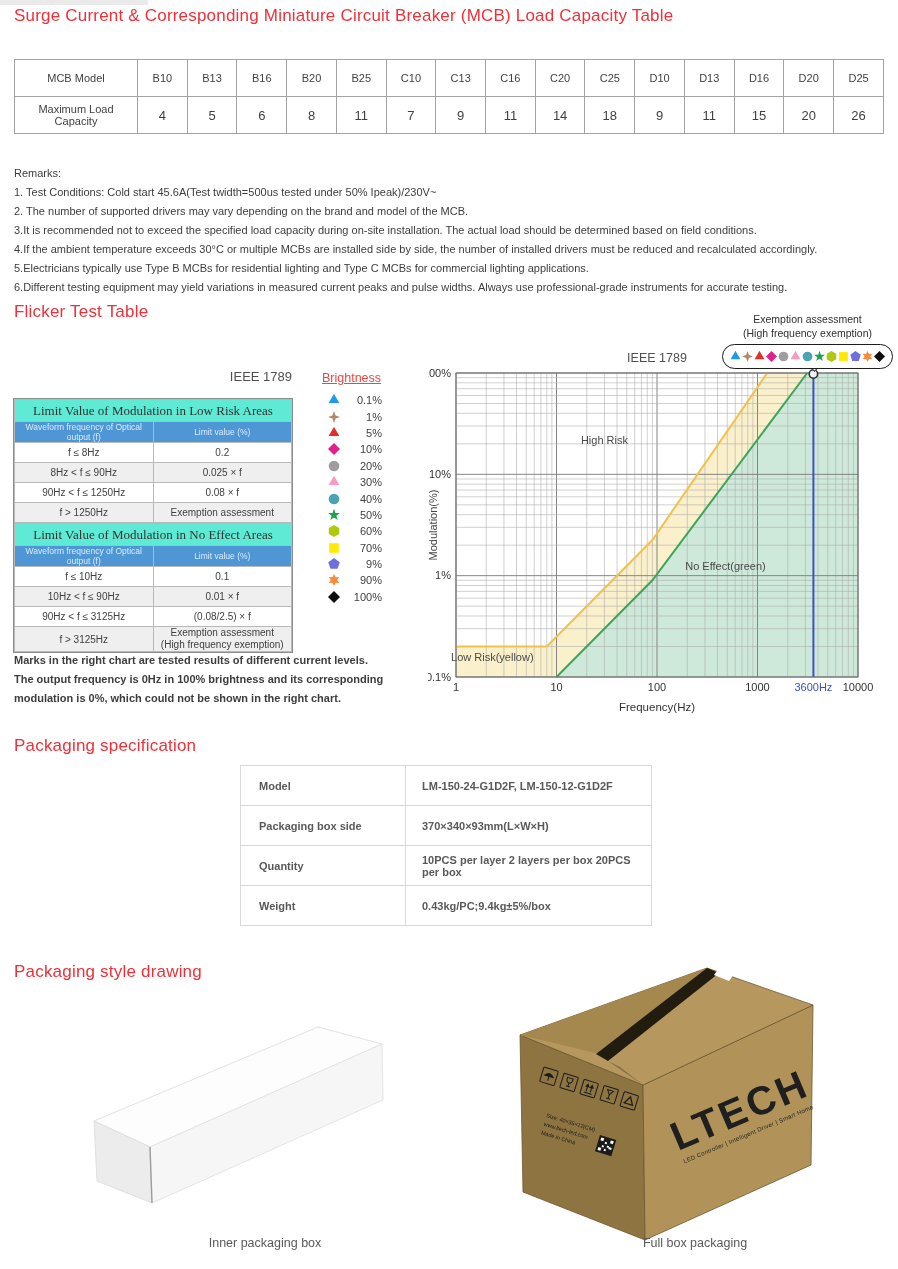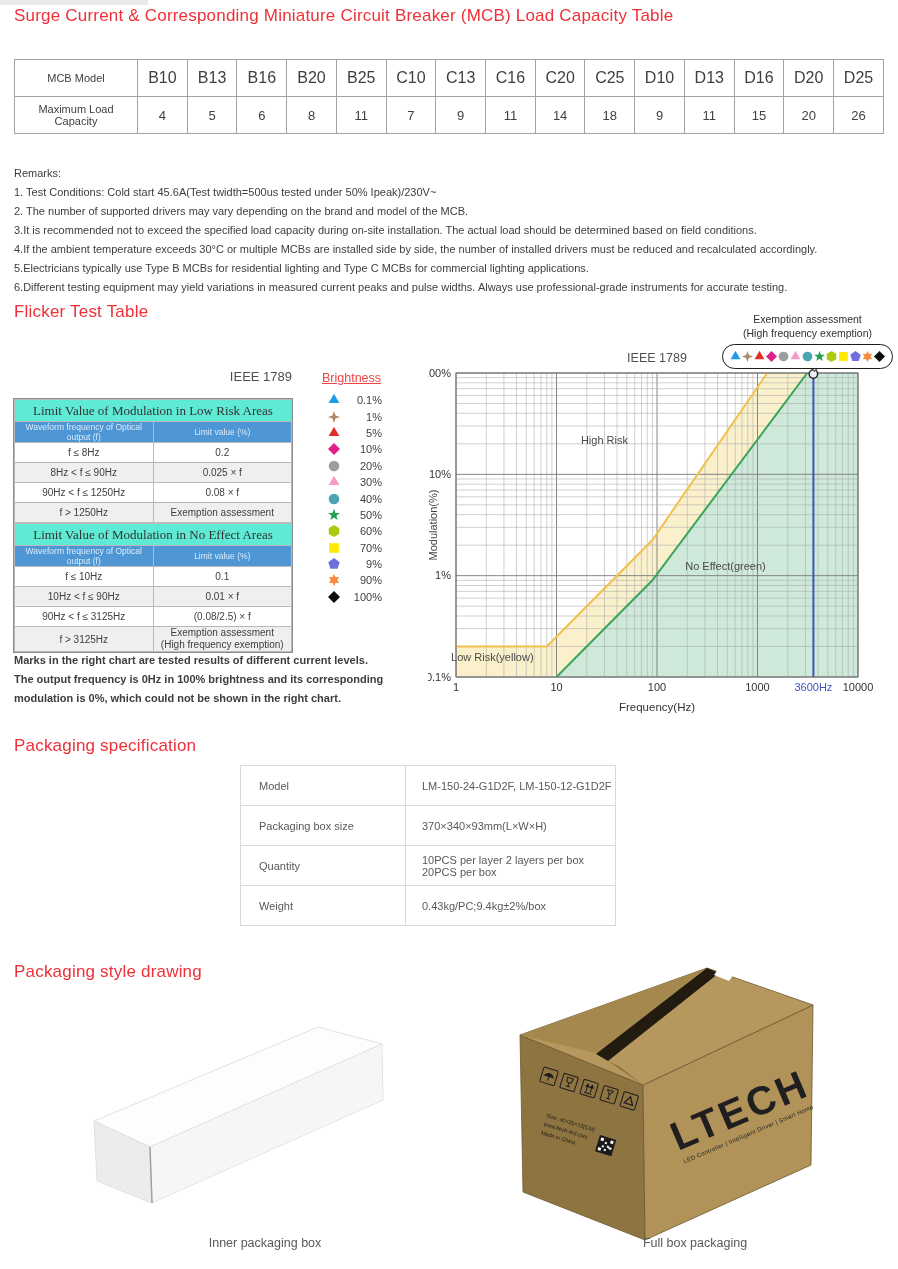--- a/index.html
+++ b/index.html
@@ -6,21 +6,21 @@
   #page{position:relative;width:898px;height:1269px;background:#fff;overflow:hidden;
         font-family:"Liberation Sans","DejaVu Sans",sans-serif;color:#3f3f3f;}
   .abs{position:absolute;}
   .red-heading{font-size:17px;color:#ef3038;letter-spacing:.2px;}
   
   #mcb-table table{border-collapse:collapse;width:870px;table-layout:fixed;}
   #mcb-table td,#mcb-table th{border:1px solid #a3a3a3;text-align:center;font-weight:400;
     color:#3f3f3f;background:#fff;}
   #mcb-table tr{height:37px;}
   #mcb-table .lbl{font-size:11px;}
-  #mcb-table .mdl{font-size:16px;}
+  #mcb-table .mdl{font-size:11px;}
   #mcb-table .val{font-size:13px;}
   
   .remline{font-size:11px;line-height:19px;color:#3d3d3d;white-space:nowrap;}
   
   .ftable{border-collapse:collapse;width:278px;table-layout:fixed;}
   .ftable td,.ftable th{border:1px solid #b9b9b9;text-align:center;font-weight:400;padding:0;}
   .ftable .t-title{background:#5eead4;font-size:13px;color:#333;height:21px;font-family:Liberation Serif, serif;}
   .ftable .t-head{background:#4e96d4;color:#d9ecfc;font-size:8.5px;height:17px;}
   .ftable .t-row td{font-size:10px;color:#404040;height:19px;background:#fff;}
   .ftable .t-row.alt td{background:#efefef;}
@@ -33,21 +33,21 @@
   .legend-row{display:flex;align-items:center;height:16.4px;}
   .legend-row svg{flex:0 0 auto;}
   .legend-label{display:inline-block;width:37px;text-align:right;font-size:11px;color:#3f3f3f;margin-left:5px;}
   
   #callout-pill{display:flex;align-items:center;justify-content:space-between;
     background:#fff;border:1.6px solid #1d1d1d;border-radius:13px;padding:0 7px;box-sizing:border-box;z-index:3;}
   #callout-tail{width:8px;height:8px;background:#fff;border-right:1.6px solid #1d1d1d;
     border-bottom:1.6px solid #1d1d1d;transform:rotate(45deg);z-index:2;}
   .callout-text{font-size:10.5px;color:#2f2f2f;text-align:center;width:215px;}
   
-  #spec-table table{border-collapse:collapse;width:376px;table-layout:fixed;}
+  #spec-table table{border-collapse:collapse;width:412px;table-layout:fixed;font-weight:bold;}
   #spec-table td{border:1px solid #d9d9d9;font-size:11px;color:#595959;height:37px;background:#fff;}
   #spec-table td.k{padding-left:18px;}
   #spec-table td.v{padding-left:16px;}
   .caption{font-size:12.5px;color:#595959;text-align:center;}
 </style>
 </head>
 <body>
 
 <div id="page">
 
@@ -403,30 +403,30 @@
   <div class="abs red-heading" style="left:14px;top:736px;">Packaging specification</div>
 
   <div id="spec-table" class="abs" style="left:240px;top:765px;">
       <table>
         <tbody>
           <tr>
             <td class="k" style="width: 145px;">Model</td>
             <td class="v">LM-150-24-G1D2F,  LM-150-12-G1D2F</td>
           </tr>
           <tr>
-            <td class="k" style="width: 145px;">Packaging box size</td>
+            <td class="k" style="width: 145px;">Packaging box side</td>
             <td class="v">370×340×93mm(L×W×H)</td>
           </tr>
           <tr>
             <td class="k" style="width: 145px;">Quantity</td>
             <td class="v">10PCS per layer 2 layers per box 20PCS per box</td>
           </tr>
           <tr>
             <td class="k" style="width: 145px;">Weight</td>
-            <td class="v">0.43kg/PC;9.4kg±2%/box</td>
+            <td class="v">0.43kg/PC;9.4kg±5%/box</td>
           </tr>
         </tbody>
       </table>
     </div>
 
   <div class="abs red-heading" style="left:14px;top:962px;">Packaging style drawing</div>
 
   <svg class="abs" style="left:60px;top:1005px;" width="400" height="215">
     <polygon points="34,116 258,22 322,39 90,142" fill="#fdfdfd" stroke="#e2e2e2" stroke-width="1"></polygon>
     <polygon points="34,116 90,142 92,198 37,176" fill="#ececec" stroke="#e0e0e0" stroke-width="1"></polygon>

